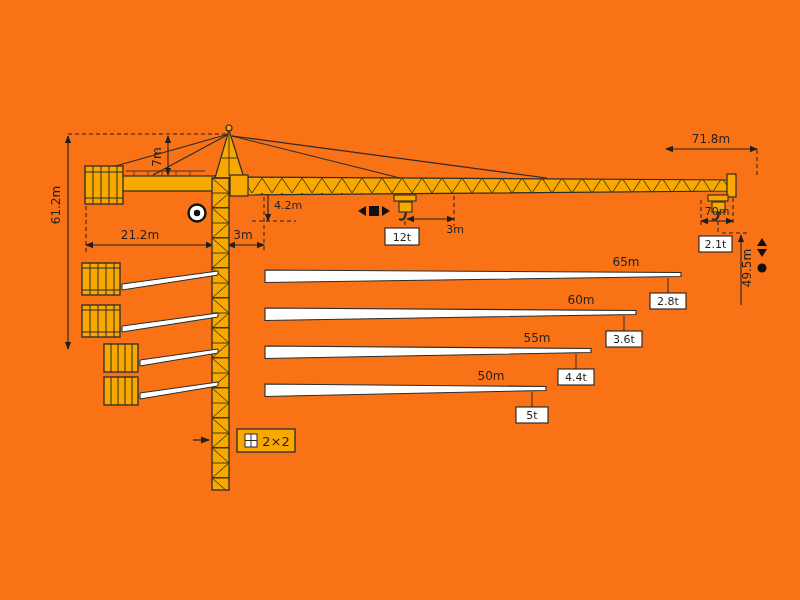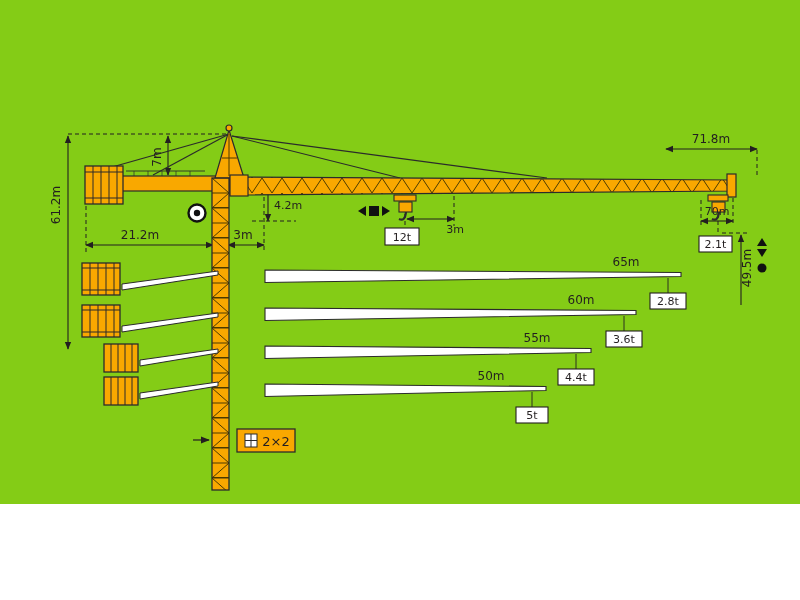--- a/index.html
+++ b/index.html
@@ -1,16 +1,16 @@
 <!DOCTYPE html>
 <html><head>
 <meta charset="utf-8">
 <style>
   html,body{margin:0;padding:0;background:#ffffff;}
-  .stage{position:relative;width:800px;height:504px;background:#84cc16;overflow:hidden;
+  .stage{position:relative;width:800px;height:600px;background:#f97316;overflow:hidden;
          font-family:"DejaVu Sans","Liberation Sans",sans-serif;}
   svg{display:block;}
   text{font-family:"DejaVu Sans","Liberation Sans",sans-serif;fill:#231F20;}
   .dim{font-size:12px;}
   .dims{font-size:11px;}
   .boxt{font-size:11px;}
   .opt{font-size:12px;}
   .sec{font-size:13px;}
 </style>
 </head>

